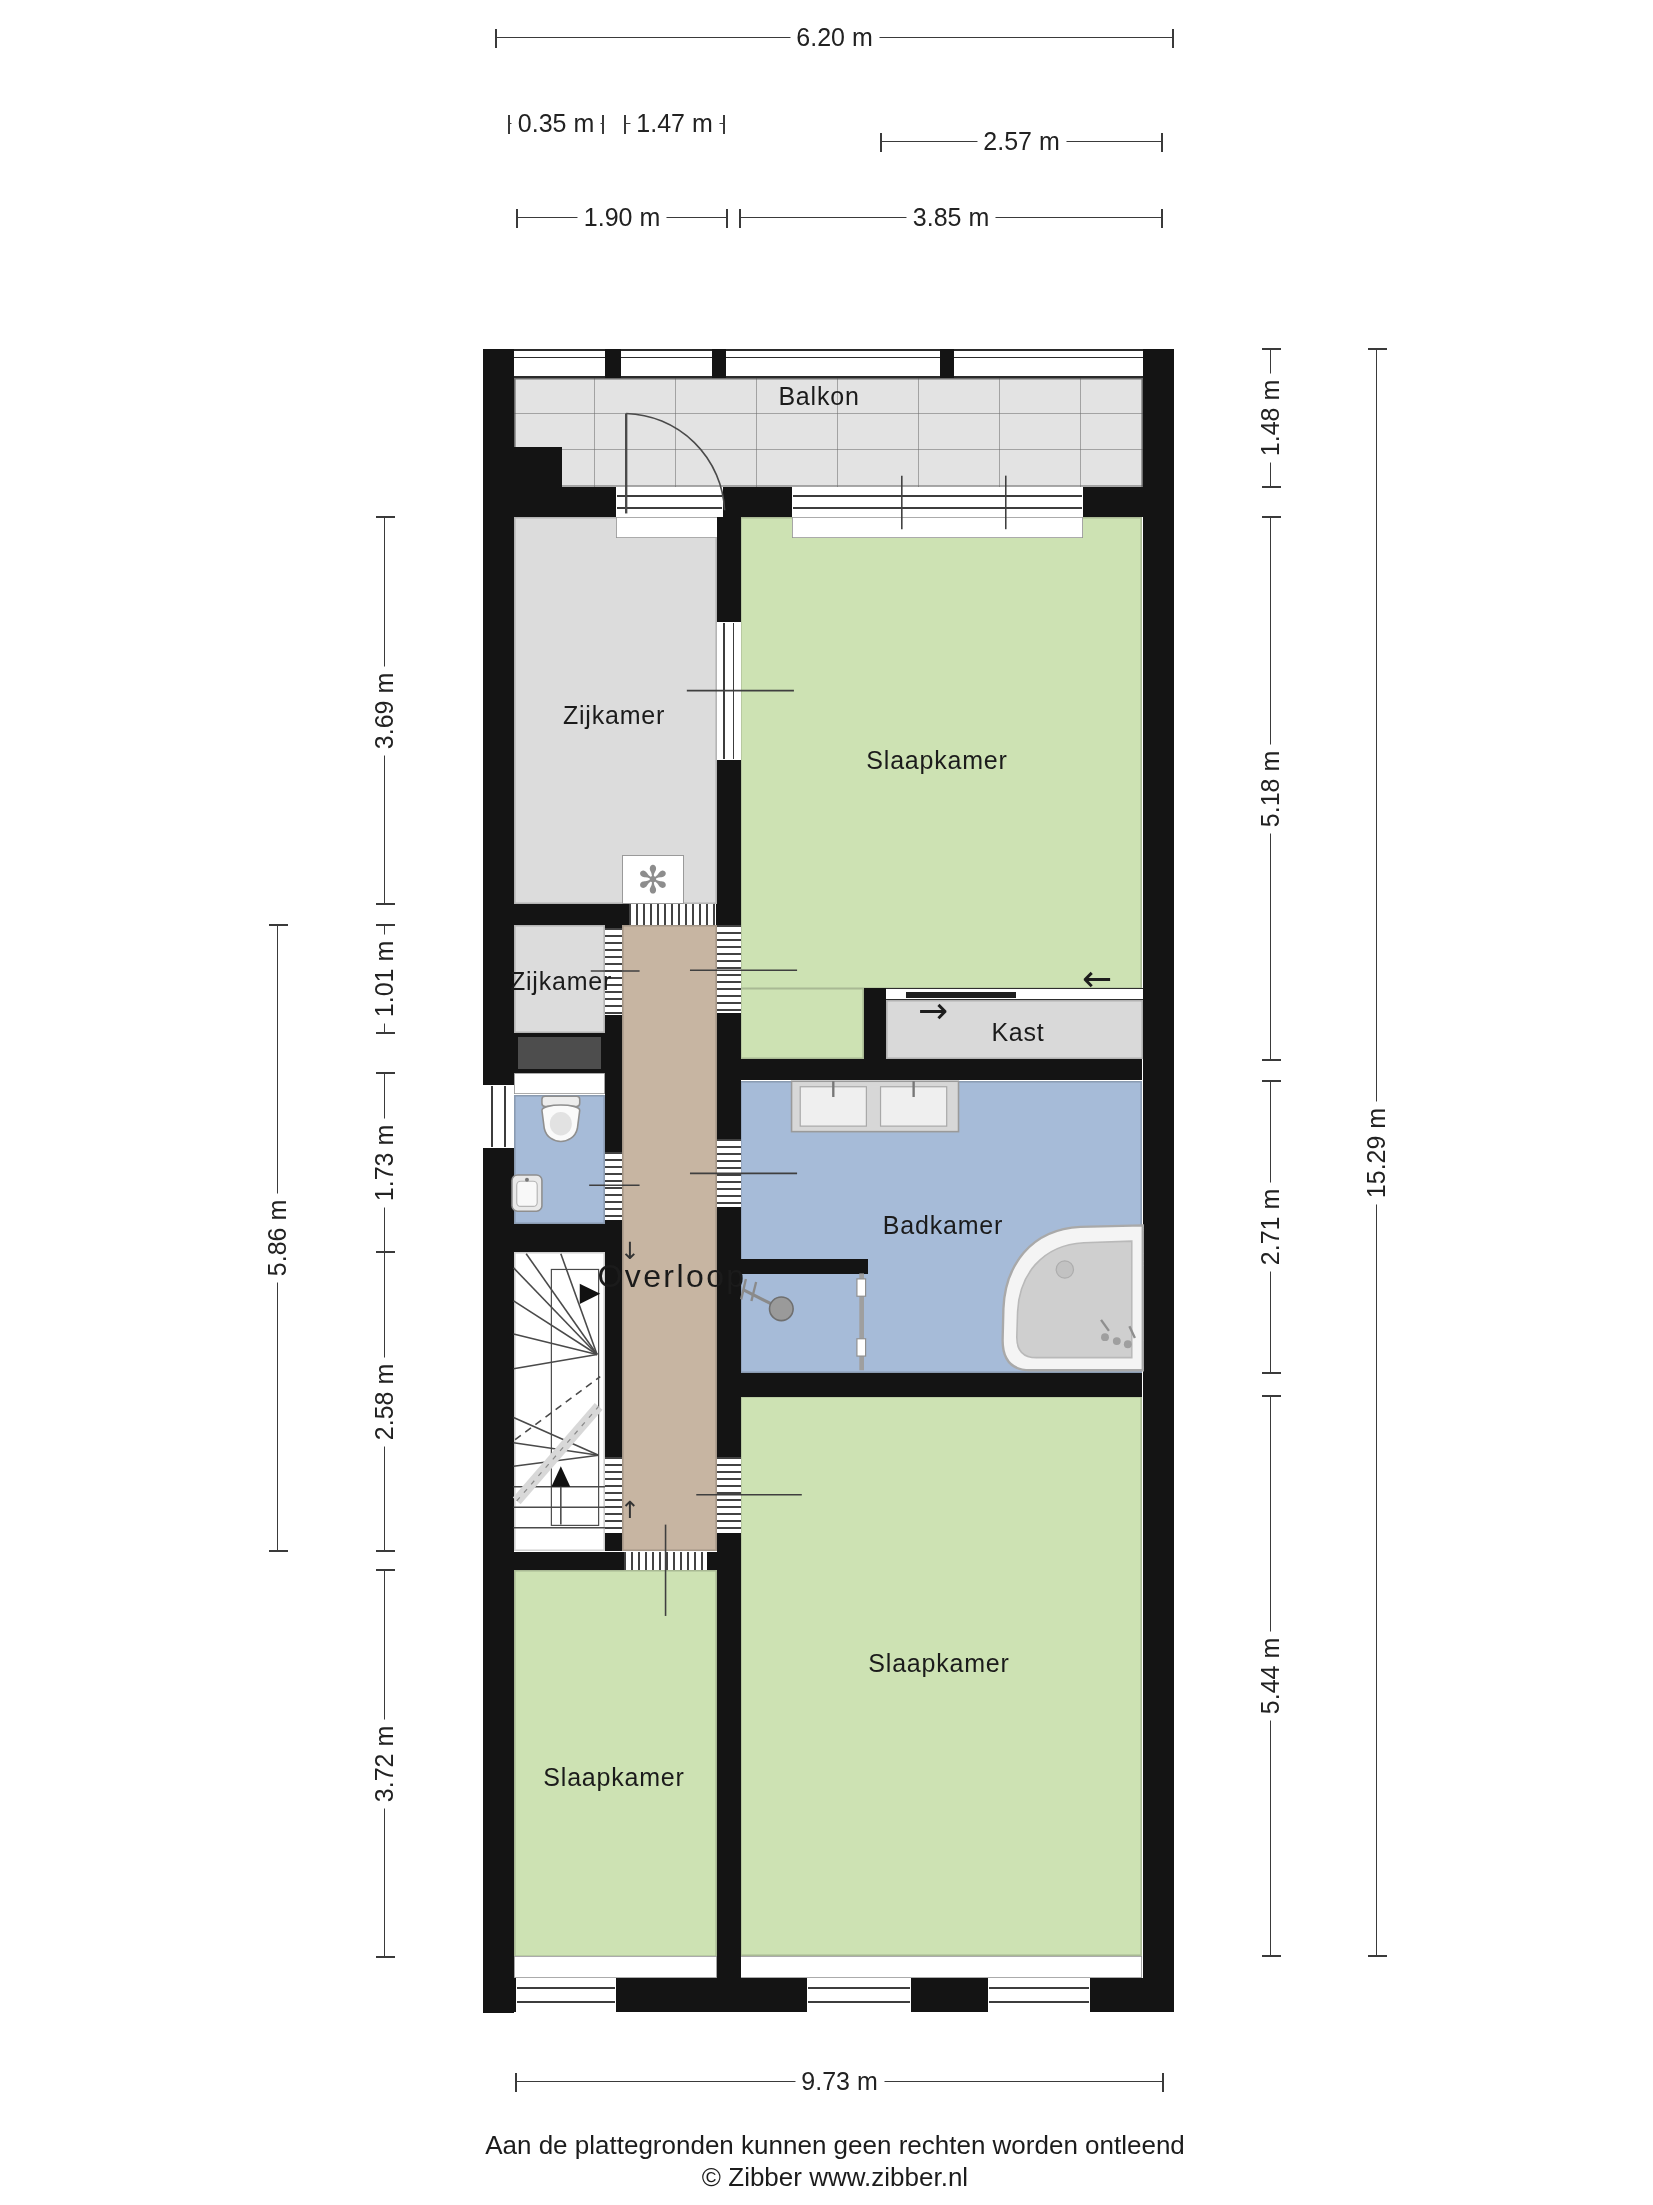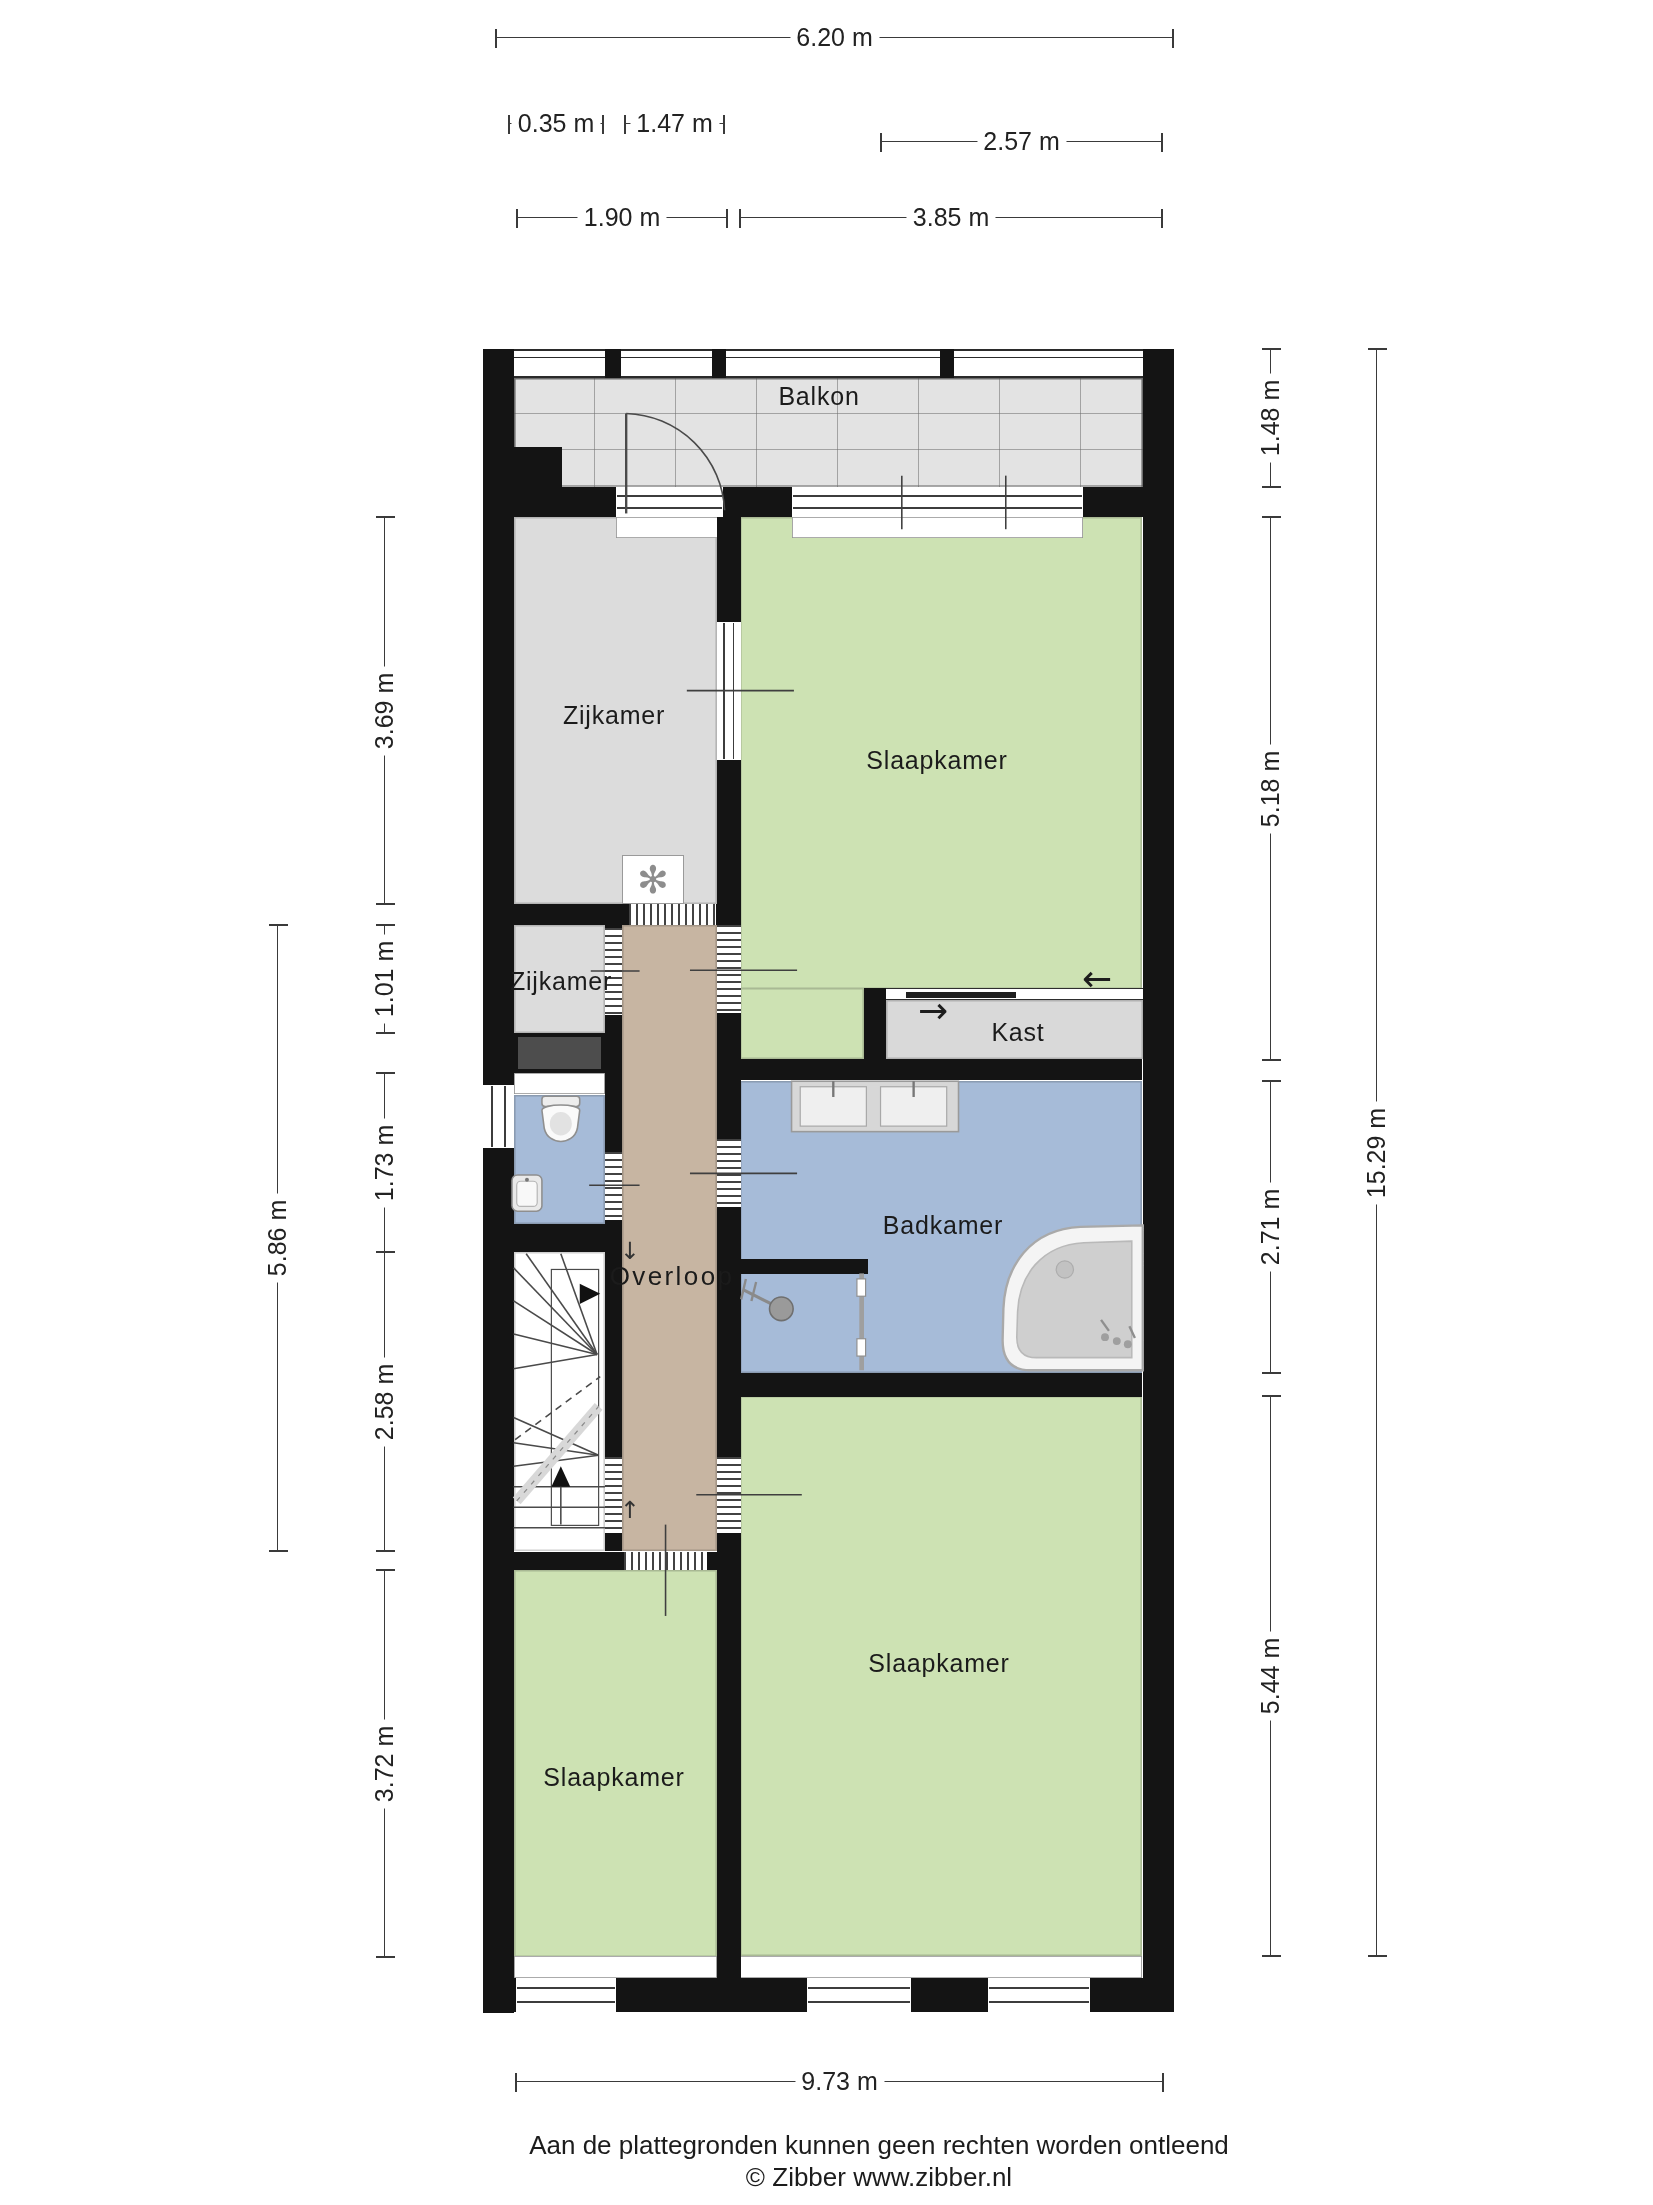--- a/index.html
+++ b/index.html
@@ -27,42 +27,42 @@
   .win-v::before,.win-v::after{content:"";position:absolute;top:0.8px;bottom:0.8px;width:1.6px;background:#3c3c3c;}
   .win-v::before{left:27%;} .win-v::after{right:27%;}
   
   .door-v{position:absolute;background:repeating-linear-gradient(to bottom,#424242 0 1.6px,#ffffff 1.6px 7px);}
   .door-h{position:absolute;background:repeating-linear-gradient(to right,#424242 0 1.6px,#ffffff 1.6px 7px);}
   .railing{position:absolute;background:#fff;border-top:2.4px solid #2b2b2b;border-bottom:2.4px solid #2b2b2b;}
   .railing::before{content:"";position:absolute;left:0;right:0;top:5.5px;height:1.6px;background:#2b2b2b;}
   
   .rlabel{position:absolute;transform:translate(-50%,-50%);font-size:25px;color:var(--label-text);
           white-space:nowrap;letter-spacing:0.8px;}
-  .rlabel.spaced{letter-spacing:2.4px;font-size:26px;}
+  .rlabel.spaced{letter-spacing:2.4px;font-size:32px;}
   
   .dimh{position:absolute;border-top:1.6px solid var(--dim-line);}
   .dimh::before,.dimh::after{content:"";position:absolute;top:-9.5px;width:1.6px;height:19px;background:var(--dim-line);}
   .dimh::before{left:-0.8px;} .dimh::after{right:-0.8px;}
   .dimh .dlabel{position:absolute;left:50%;top:-0.8px;transform:translate(-50%,-50%);background:#fff;
                 padding:1.6px 6.3px;font-size:25px;color:#222;white-space:nowrap;}
   .dimv{position:absolute;border-left:1.6px solid var(--dim-line);}
   .dimv::before,.dimv::after{content:"";position:absolute;left:-9.5px;width:19px;height:1.6px;background:var(--dim-line);}
   .dimv::before{top:-0.8px;} .dimv::after{bottom:-0.8px;}
   .dimv .dlabel{position:absolute;top:50%;left:-0.8px;transform:translate(-50%,-50%) rotate(-90deg);background:#fff;
                 padding:1.6px 6.3px;font-size:25px;color:#222;white-space:nowrap;}
   .icon-arrow{position:absolute;transform:translate(-50%,-50%);font-size:36px;color:#1d1d1d;
               font-family:"DejaVu Sans",sans-serif;line-height:1;}
   .icon-arrow.small{font-size:23.6px;color:#333;}
   .fanbox{position:absolute;background:#fff;border:1.6px solid #9a9a9a;}
   .fanbox span{position:absolute;left:50%;top:50%;transform:translate(-50%,-50%);font-size:38px;color:#8d8d8d;
                font-family:"DejaVu Sans",sans-serif;}
   .kast-track{position:absolute;background:#fff;border-top:1.6px solid #2e2e2e;border-bottom:1.6px solid #2e2e2e;}
   .kast-leaf{position:absolute;background:#1f1f1f;}
   .overlay{position:absolute;left:0;top:0;pointer-events:none;}
-  .footer-line{position:absolute;left:835px;transform:translateX(-50%);font-size:26px;color:#1c1c1c;white-space:nowrap;margin-left:44px;}
+  .footer-line{position:absolute;left:835px;transform:translateX(-50%);font-size:26px;color:#1c1c1c;white-space:nowrap;}
 </style>
 </head>
 <body>
 
 <div class="canvas">
 
   <div class="floor f-balcony" style="left:514px;top:378px;width:629px;height:110px"></div>
   <div class="floor f-gray" style="left:514px;top:517px;width:203px;height:387px"></div>
   <div class="floor f-green" style="left:740px;top:517px;width:402px;height:472px"></div>
   <div class="floor f-green" style="left:740px;top:988px;width:124px;height:71px"></div>

